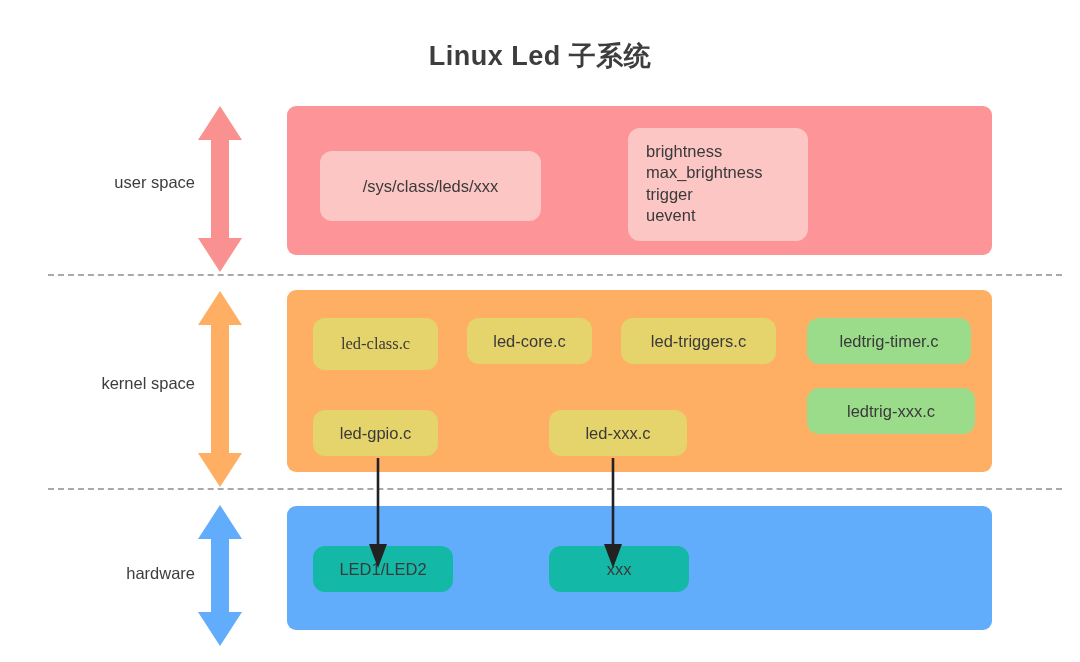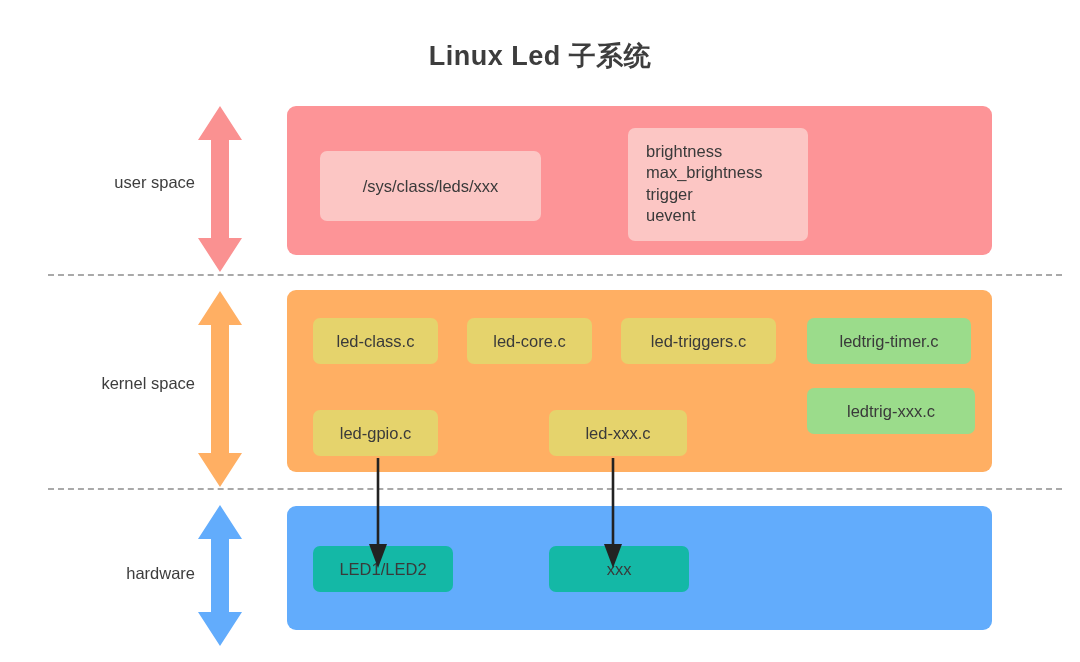--- a/index.html
+++ b/index.html
@@ -74,21 +74,21 @@
     width: 48px;
   }
   #arrow-user   { top: 104px; height: 170px; }
   #arrow-kernel { top: 289px; height: 200px; }
   #arrow-hw     { top: 503px; height: 145px; }
   .dbl-arrow svg { display: block; width: 100%; height: 100%; }
 
   
   .box {
     position: absolute;
-    border-radius: 7px;
+    border-radius: 12px;
     display: flex;
     align-items: center;
     justify-content: center;
     font-size: 16.5px;
     color: #3a3a3a;
     box-sizing: border-box;
     text-align: center;
     white-space: nowrap;
   }
 
@@ -111,21 +111,21 @@
     text-align: left;
     line-height: 1.30;
     font-size: 16.5px;
   }
   .attr-line { display: block; white-space: nowrap; }
 
   
   .box-yellow { background: #e5d36c; }
   .box-green  { background: #9bdc8b; }
 
-  #k-led-class     { left: 313px; top: 318px; width: 125px; height: 46px; }
+  #k-led-class     { left: 313px; top: 318px; width: 125px; height: 52px; font-family: Liberation Serif, serif; }
   #k-led-core      { left: 467px; top: 318px; width: 125px; height: 46px; }
   #k-led-triggers  { left: 621px; top: 318px; width: 155px; height: 46px; }
   #k-ledtrig-timer { left: 807px; top: 318px; width: 164px; height: 46px; }
   #k-led-gpio      { left: 313px; top: 410px; width: 125px; height: 46px; }
   #k-led-xxx       { left: 549px; top: 410px; width: 138px; height: 46px; }
   #k-ledtrig-xxx   { left: 807px; top: 388px; width: 168px; height: 46px; }
 
   
   .box-teal { background: #14b8a6; }
   #h-led12 { left: 313px; top: 546px; width: 140px; height: 46px; }

